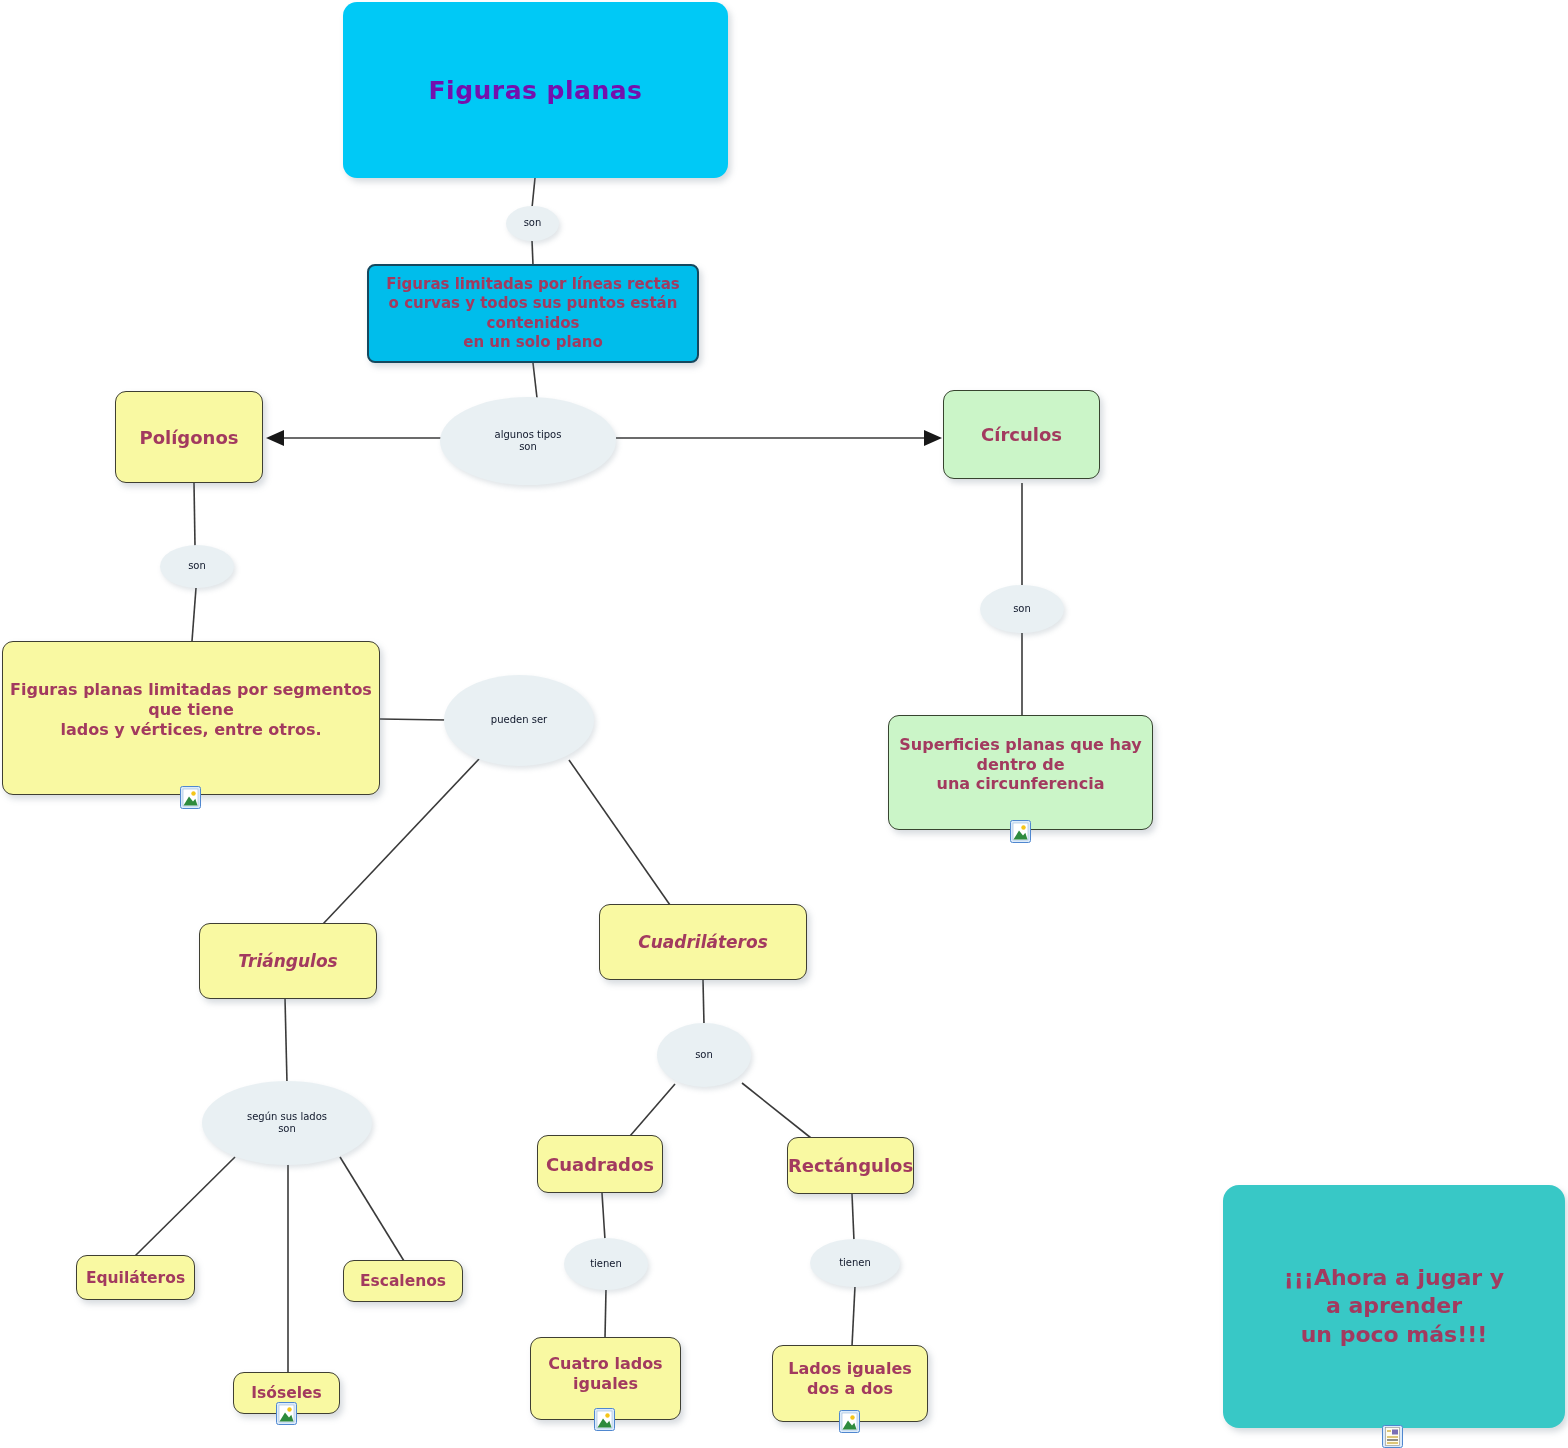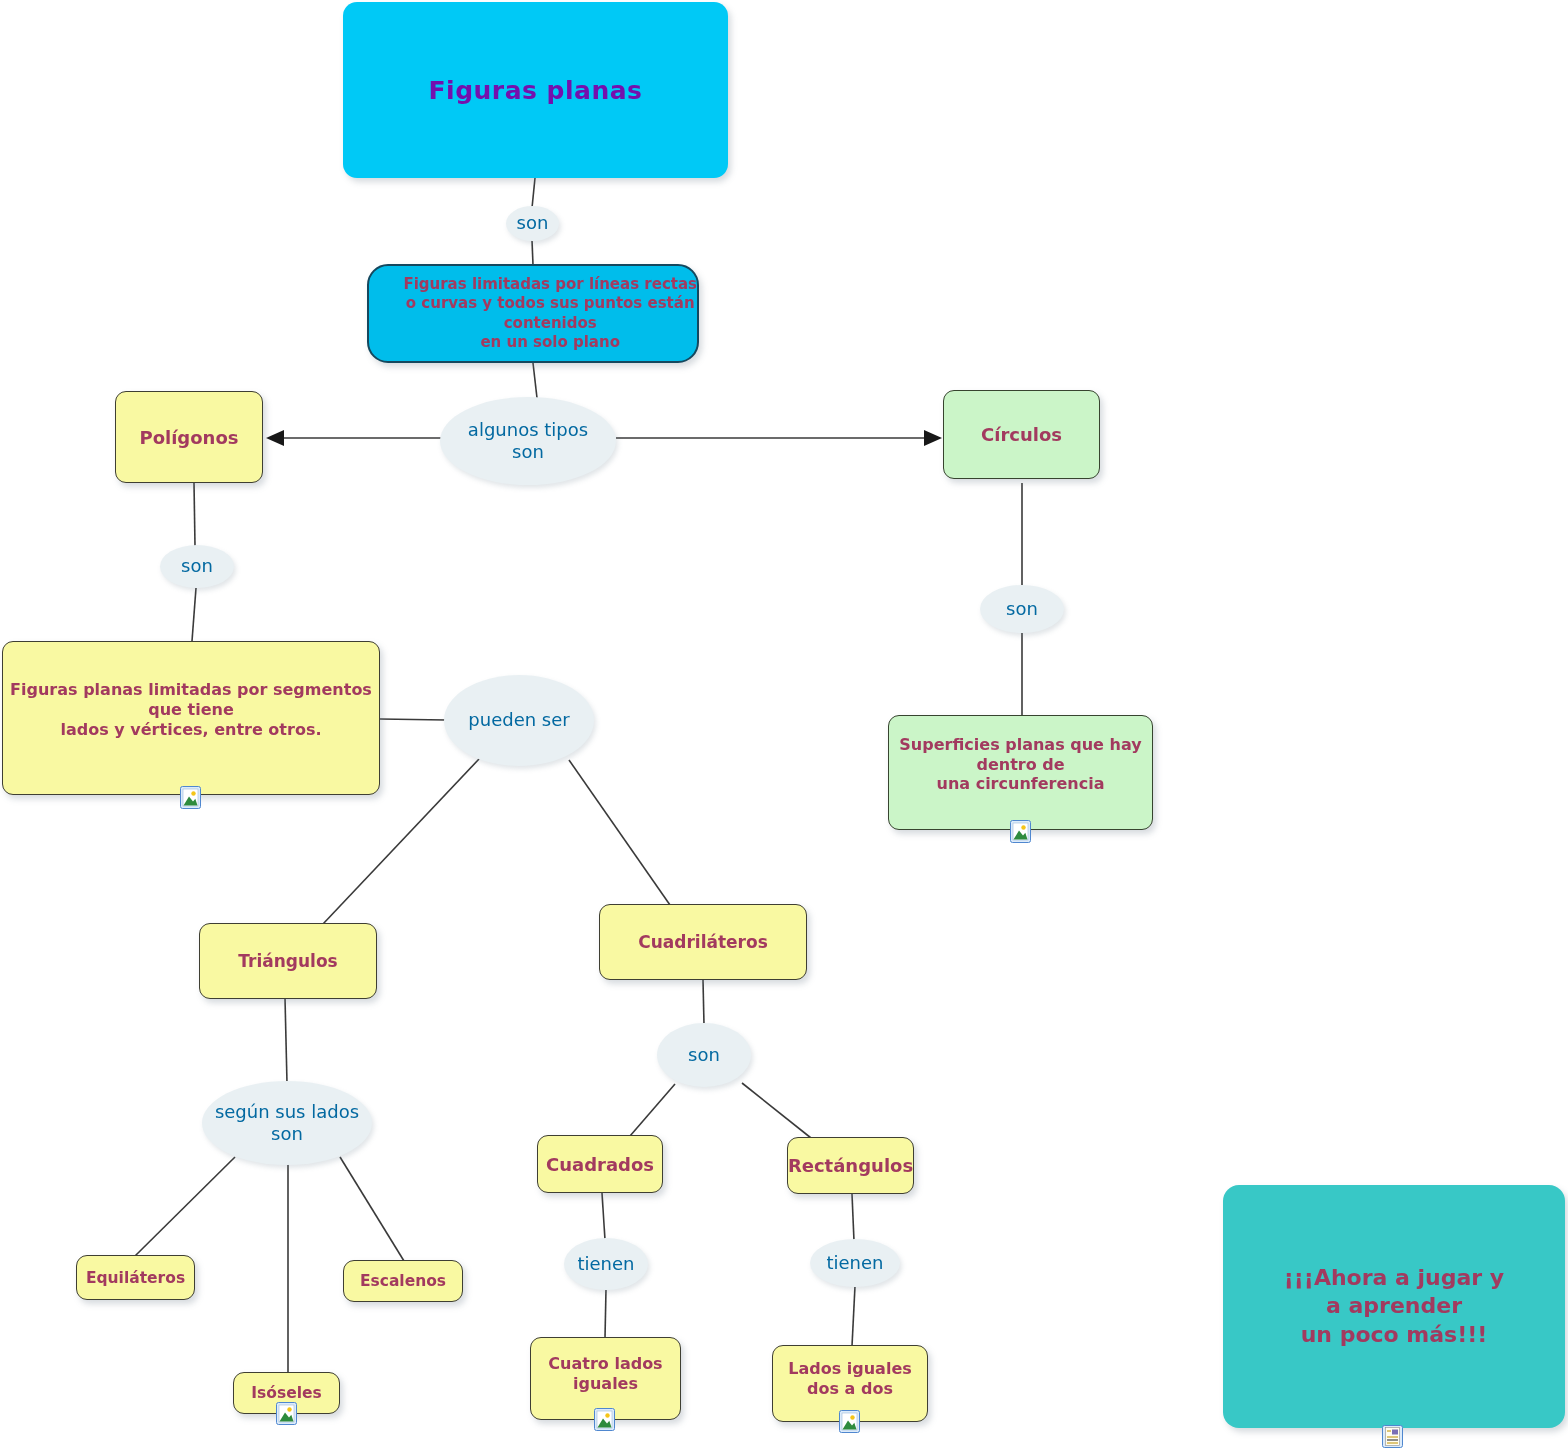--- a/index.html
+++ b/index.html
@@ -11,37 +11,37 @@
   .wires line{stroke:var(--line_color,#3a3a3a);stroke-width:1.6;}
   .wires polygon{fill:#181818;}
   .node{
     position:absolute;z-index:2;display:flex;align-items:center;justify-content:center;
     text-align:center;box-sizing:border-box;
     box-shadow:3px 4px 6px rgba(110,125,140,.28);
   }
   .node .label{white-space:pre-line;font-weight:bold;color:var(--text_maroon,#a23a5f);}
   .box-cyan-root{background:var(--node_cyan,#00c9f6);border:none;border-radius:14px;}
   .box-cyan-root .label{color:var(--text_purple,#7410ad);font-size:25px;letter-spacing:.5px;}
-  .box-cyan-def{background:var(--node_cyan_deep,#00bdeb);border:2px solid #15485e;border-radius:21px;justify-content:flex-end;}
+  .box-cyan-def{background:var(--node_cyan_deep,#00bdeb);border:2px solid #15485e;border-radius:8px;}
   .box-cyan-def .label{font-size:15px;line-height:1.28;}
   .box-yellow{background:var(--node_yellow,#f9f9a2);border:1.6px solid #3f3f33;border-radius:11px;}
   .box-green{background:var(--node_green,#cbf5c8);border:1.6px solid #37442f;border-radius:11px;}
   .box-teal{background:var(--node_teal,#38c8c6);border:none;border-radius:16px;}
   .box-teal .label{font-size:22px;line-height:1.3;}
   .fs18 .label{font-size:18px;}
-  .fs17 .label{font-size:17px;}
+  .fs17 .label{font-size:17px;font-style:italic;}
   .fs16 .label{font-size:16px;line-height:1.23;}
   .fs15 .label{font-size:15.5px;}
   .pad-bottom{padding-bottom:16px;}
   .ellipse{
     position:absolute;z-index:2;display:flex;align-items:center;justify-content:center;
     background:var(--ellipse_fill,#e9f0f3);border-radius:50%;text-align:center;
     box-shadow:2px 3px 5px rgba(120,135,150,.22);
   }
-  .ellipse .label{white-space:pre-line;color:#0369a1;font-size:18px;line-height:1.25;font-weight:normal;}
+  .ellipse .label{white-space:pre-line;color:#0f172a;font-size:10px;line-height:1.25;font-weight:normal;}
   .attach{position:absolute;z-index:4;width:21px;height:23px;display:block;}
 </style>
 </head>
 <body>
 
 <div class="canvas">
 
   <svg class="wires" width="1568" height="1448">
     <line x1="535" y1="178" x2="532" y2="208"></line>
     <line x1="532" y1="240" x2="533" y2="265"></line>

